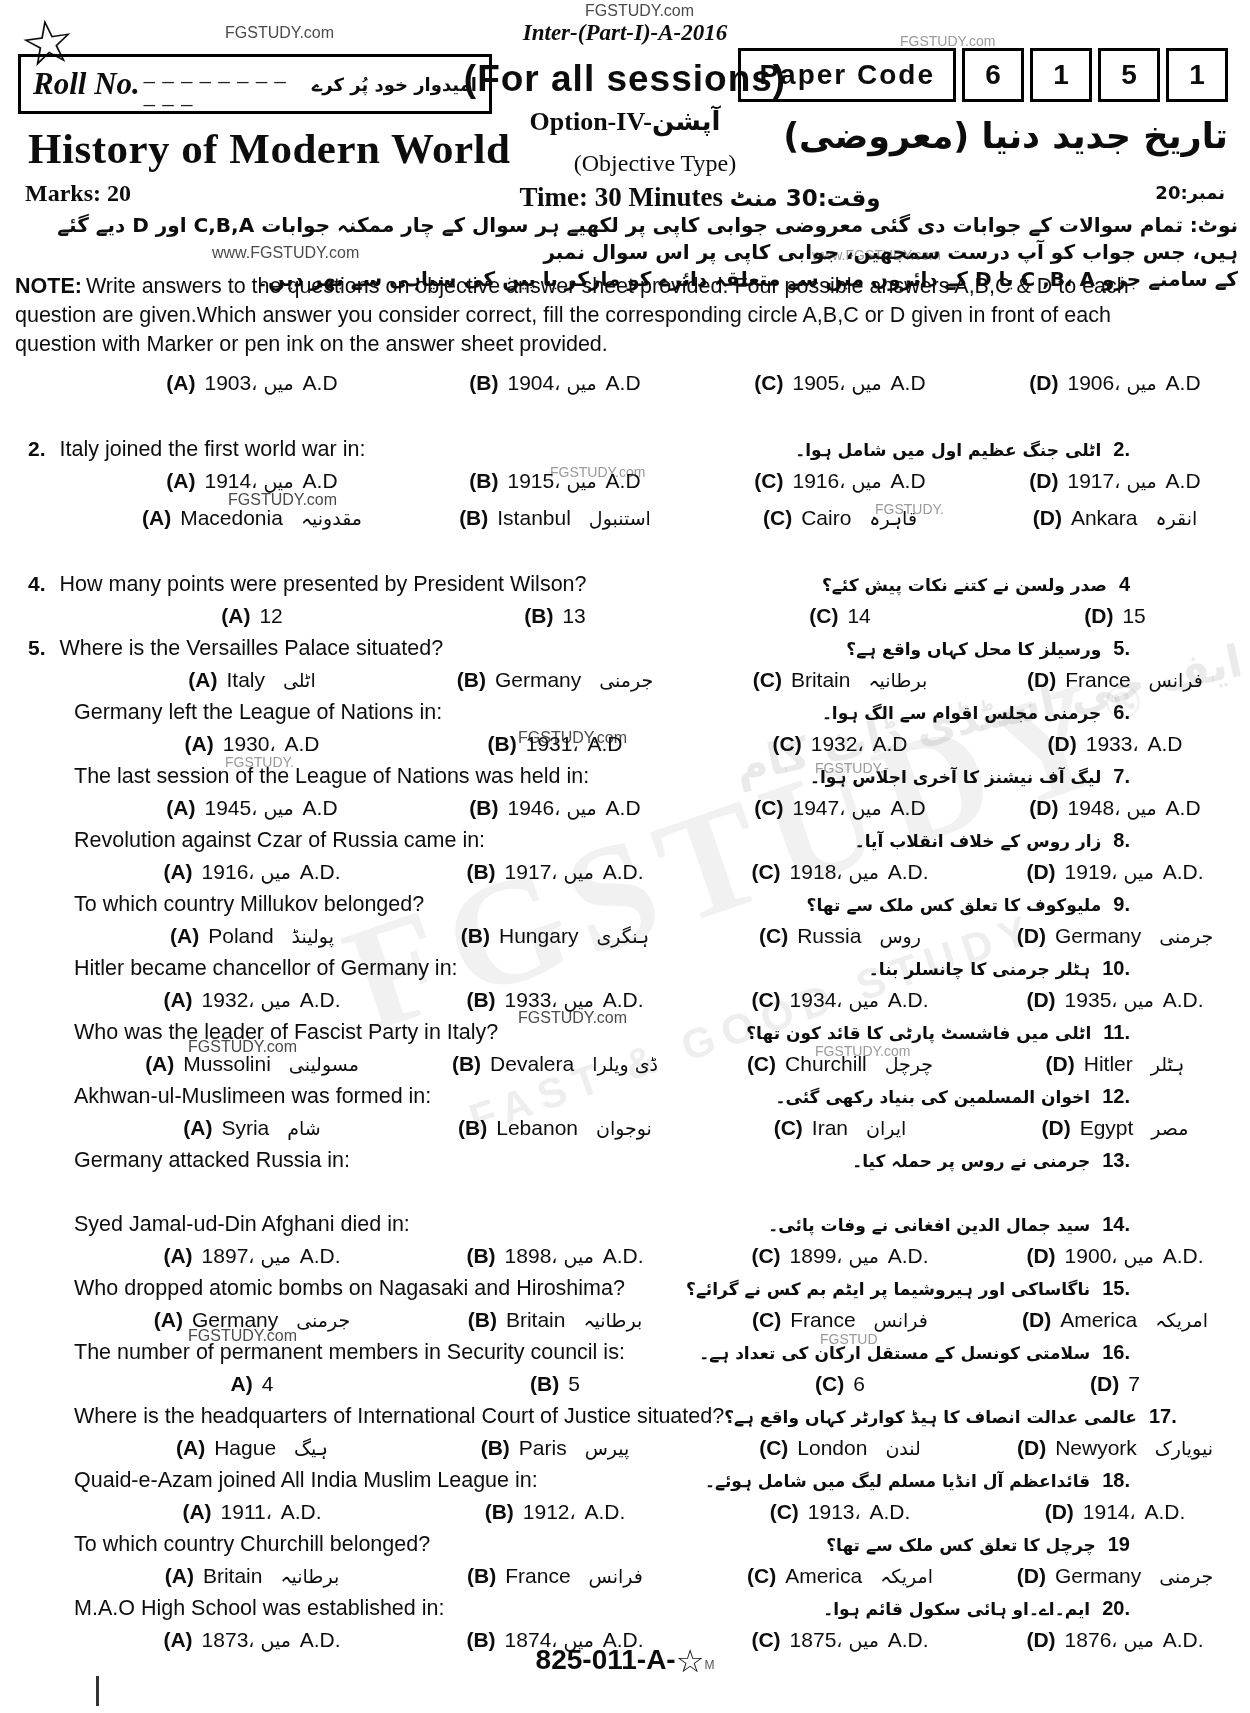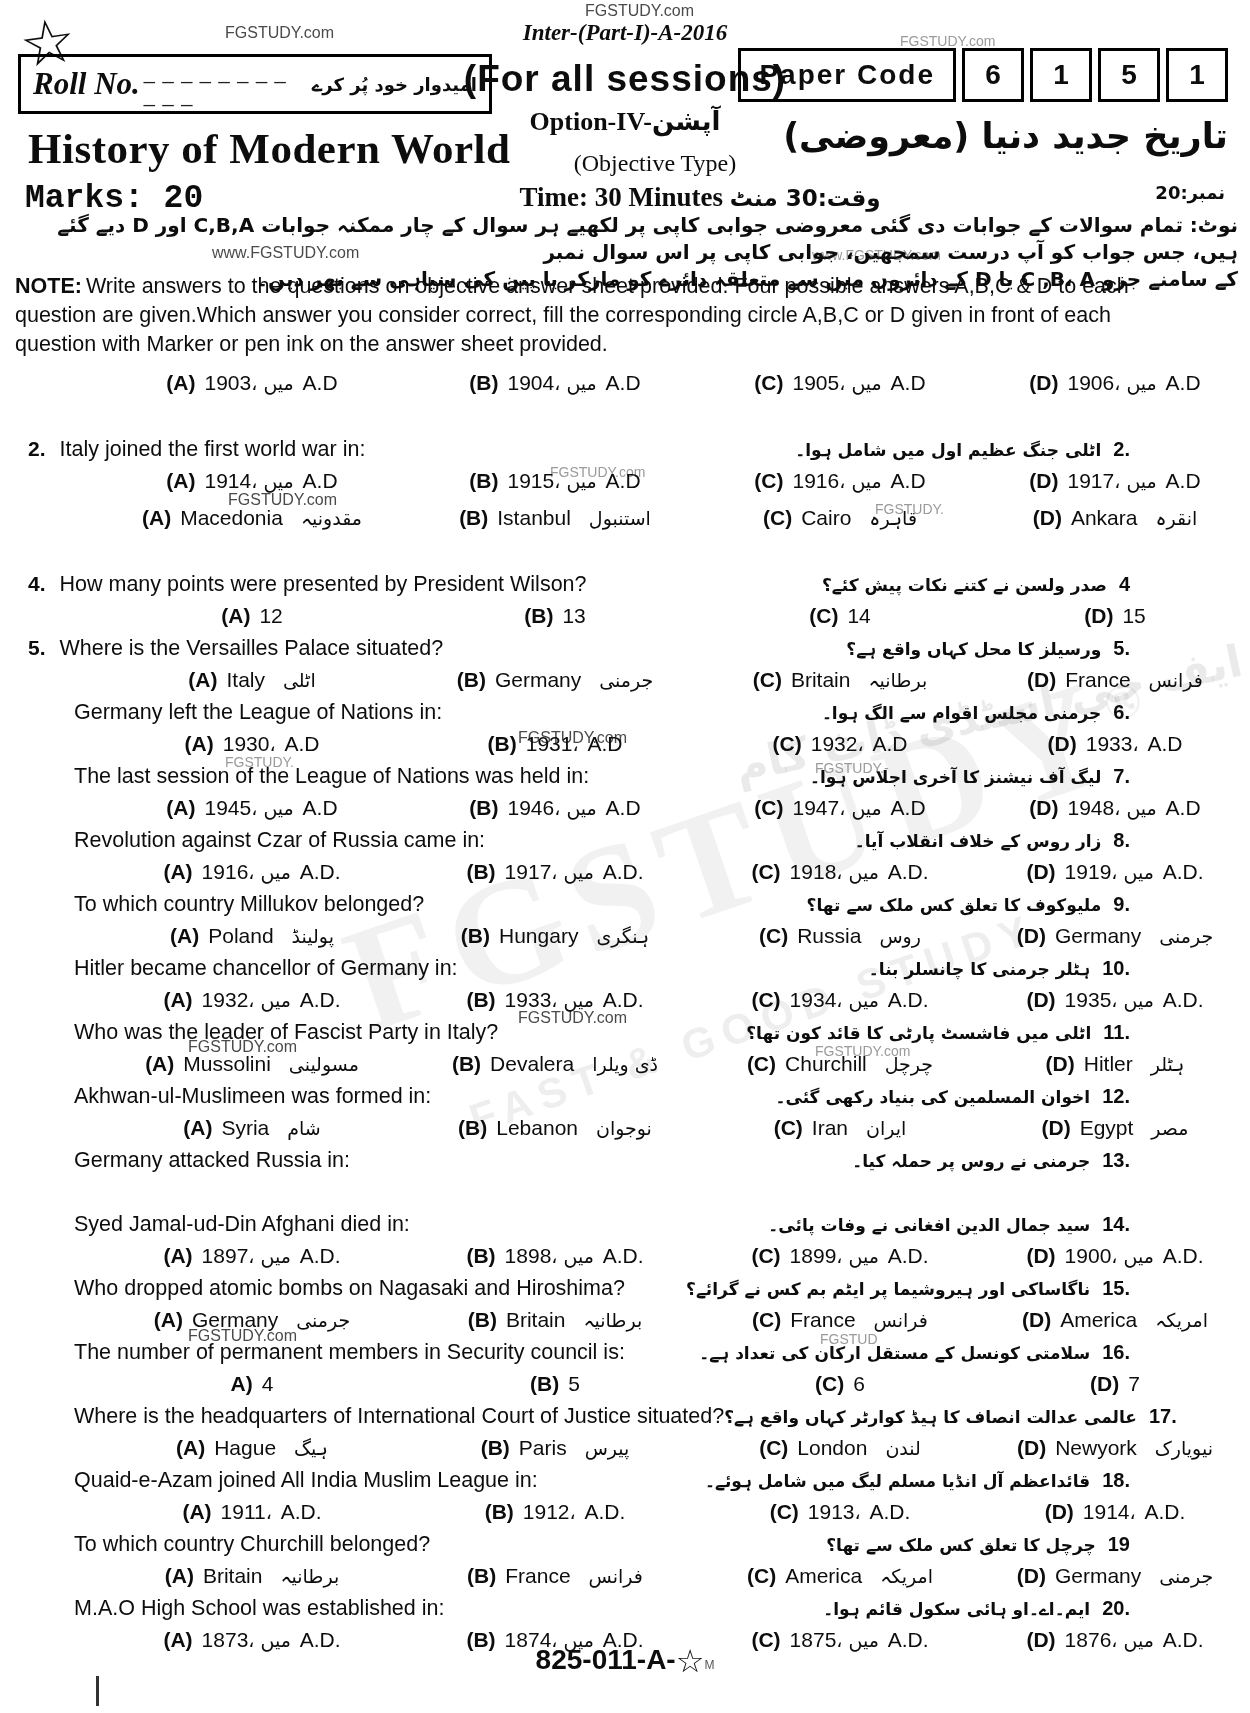--- a/index.html
+++ b/index.html
@@ -28,21 +28,21 @@
   .roll-blank{font-size:20px;letter-spacing:1px;margin-left:4px;flex:1;color:#222;}
   .roll-ur{font-size:18px;font-weight:bold;margin-left:8px;}
   .pc-box{right:22px;top:48px;display:flex;gap:6px;align-items:stretch;}
   .pc-label{border:3px solid #000;font-weight:bold;font-size:28px;padding:8px 18px;letter-spacing:2px;}
   .pc-digit{border:3px solid #000;font-weight:bold;font-size:28px;width:56px;display:flex;align-items:center;justify-content:center;}
   .option-line{left:0;right:0;top:106px;text-align:center;font-family:"Liberation Serif",serif;font-weight:bold;font-size:26px;}
   .option-line .ur{font-size:26px;}
   .main-title{left:28px;top:124px;font-family:"Liberation Serif",serif;font-weight:bold;font-size:43px;letter-spacing:0.5px;}
   .obj-type{left:0;right:0;top:150px;text-align:center;font-family:"Liberation Serif",serif;font-size:24px;transform:translateX(30px);}
   .title-ur{right:22px;top:116px;font-size:35px;font-weight:bold;}
-  .marks{left:25px;top:180px;font-family:Liberation Mono, monospace;font-weight:bold;font-size:33px;}
+  .marks{left:25px;top:180px;font-family:Liberation Serif, serif;font-weight:bold;font-size:24px;}
   .time-row{left:0;right:0;top:182px;text-align:center;font-family:"Liberation Serif",serif;font-weight:bold;font-size:27px;transform:translateX(75px);}
   .time-row .ur{font-size:23px;font-family:"DejaVu Sans",sans-serif;}
   .marks-ur{right:25px;top:182px;font-size:18px;font-weight:bold;}
   .note-ur{left:12px;right:12px;top:212px;text-align:right;font-size:20px;font-weight:bold;line-height:27px;}
   .note-en{left:15px;top:272px;width:1125px;font-size:21.5px;line-height:29px;}
   .note-en b{margin-right:4px;}
   
   .questions{position:absolute;left:0;top:364px;width:1250px;}
   .q{height:64px;}
   .q-row{display:flex;justify-content:space-between;align-items:baseline;padding:2px 120px 0 28px;}

